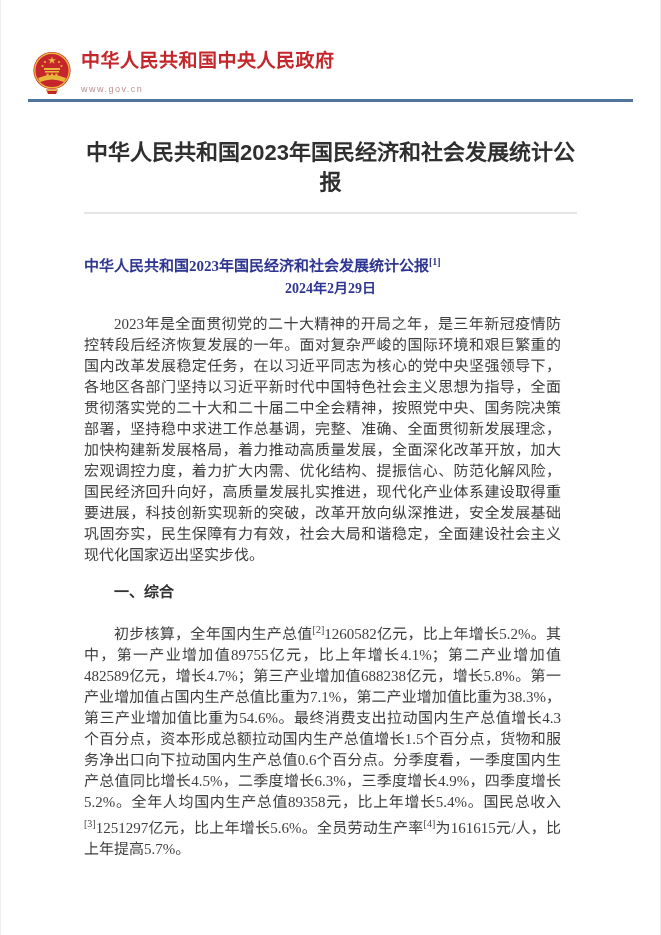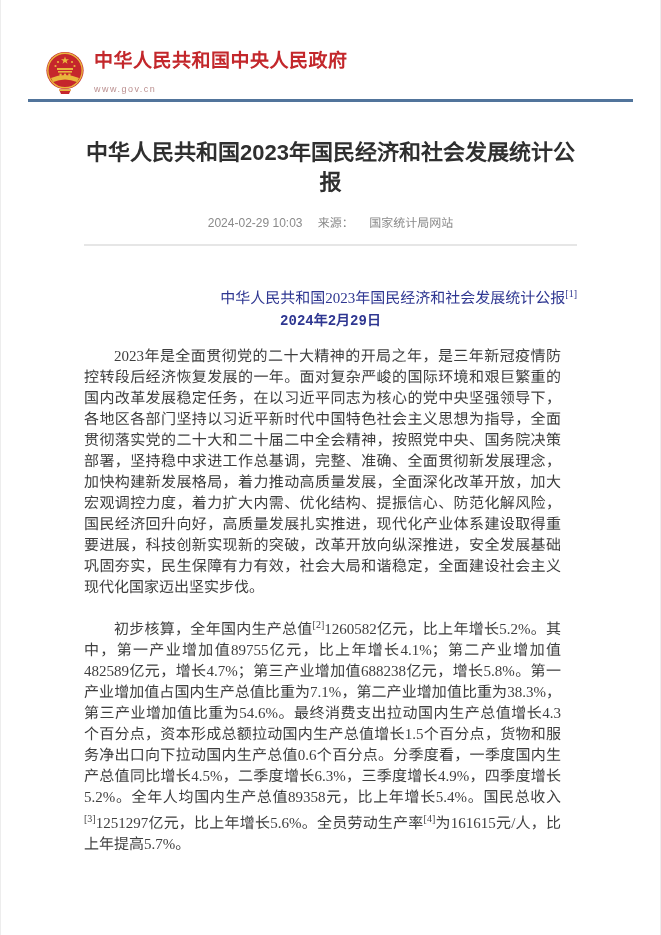--- a/index.html
+++ b/index.html
@@ -16,21 +16,21 @@
     width: 661px;
     min-height: 935px;
     background: #ffffff;
     border-left: 1px solid #ededed;
     border-right: 1px solid #ededed;
     overflow: hidden;
   }
 
   
   .site-header {
-    padding: 50px 27px 0 44px;
+    padding: 50px 27px 0 31px;
   }
   .brand-row {
     display: flex;
     align-items: center;
     gap: 9px;
     padding-bottom: 4px;
     cursor: pointer;
   }
   .emblem {
     width: 40px;
@@ -91,43 +91,42 @@
   }
 
   
   .document {
     margin-top: 38px;
     font-family: "Liberation Serif", serif;
     color: #3e3e3e;
   }
   .doc-title {
     margin: 0;
-    text-align: right;
+    text-align: left;
     font-size: 15px;
     line-height: 20px;
-    font-weight: normal;
+    font-weight: bold;
     color: #2e3691;
     font-family: "Liberation Serif", serif;
   }
   .doc-title sup { font-size: 10px; }
   .doc-author {
     margin-top: 5px;
     text-align: center;
     font-size: 14px;
     line-height: 18px;
     color: #2e3691;
   }
   .doc-date {
     margin-top: 4px;
     text-align: center;
     font-size: 14px;
     line-height: 18px;
     font-weight: bold;
     color: #2e3691;
-    font-family: Liberation Mono, monospace;
   }
   .body-para {
     margin: 16px 16px 0 0;
     font-size: 15px;
     line-height: 21px;
     text-align: justify;
     text-indent: 2em;
     color: #3e3e3e;
   }
   .body-para sup { font-size: 10px; }
@@ -170,34 +169,30 @@
         <div class="brand-title">中华人民共和国中央人民政府</div>
         <div class="brand-url">www.gov.cn</div>
       </div>
     </div>
   </header>
   <div class="header-rule"></div>
 
   <main class="main-col">
     <h1 class="page-title">中华人民共和国2023年国民经济和社会发展统计公报</h1>
 
-    <div class="article-meta">
-      <span class="meta-part">2024-02-29 10:03</span>
-      <span class="meta-part">来源：</span>
-      <span class="meta-part">国家统计局网站</span>
-    </div>
 
     <hr class="meta-divider">
 
     <article class="document">
       <h2 class="doc-title"><span>中华人民共和国2023年国民经济和社会发展统计公报</span><sup>[1]</sup></h2>
       <div class="doc-date">2024年2月29日</div>
 
       <p class="body-para">2023年是全面贯彻党的二十大精神的开局之年，是三年新冠疫情防控转段后经济恢复发展的一年。面对复杂严峻的国际环境和艰巨繁重的国内改革发展稳定任务，在以习近平同志为核心的党中央坚强领导下，各地区各部门坚持以习近平新时代中国特色社会主义思想为指导，全面贯彻落实党的二十大和二十届二中全会精神，按照党中央、国务院决策部署，坚持稳中求进工作总基调，完整、准确、全面贯彻新发展理念，加快构建新发展格局，着力推动高质量发展，全面深化改革开放，加大宏观调控力度，着力扩大内需、优化结构、提振信心、防范化解风险，国民经济回升向好，高质量发展扎实推进，现代化产业体系建设取得重要进展，科技创新实现新的突破，改革开放向纵深推进，安全发展基础巩固夯实，民生保障有力有效，社会大局和谐稳定，全面建设社会主义现代化国家迈出坚实步伐。</p>
 
+      <h3 class="section-heading">一、综合</h3>
 
       <p class="body-para"><span>初步核算，全年国内生产总值</span><sup>[2]</sup><span>1260582亿元，比上年增长5.2%。其中，第一产业增加值89755亿元，比上年增长4.1%；第二产业增加值482589亿元，增长4.7%；第三产业增加值688238亿元，增长5.8%。第一产业增加值占国内生产总值比重为7.1%，第二产业增加值比重为38.3%，第三产业增加值比重为54.6%。最终消费支出拉动国内生产总值增长4.3个百分点，资本形成总额拉动国内生产总值增长1.5个百分点，货物和服务净出口向下拉动国内生产总值0.6个百分点。分季度看，一季度国内生产总值同比增长4.5%，二季度增长6.3%，三季度增长4.9%，四季度增长5.2%。全年人均国内生产总值89358元，比上年增长5.4%。国民总收入</span><sup>[3]</sup><span>1251297亿元，比上年增长5.6%。全员劳动生产率</span><sup>[4]</sup><span>为161615元/人，比上年提高5.7%。</span></p>
     </article>
 
     <div class="bottom-space"></div>
   </main>
 
 </div>
 
 </body></html>

